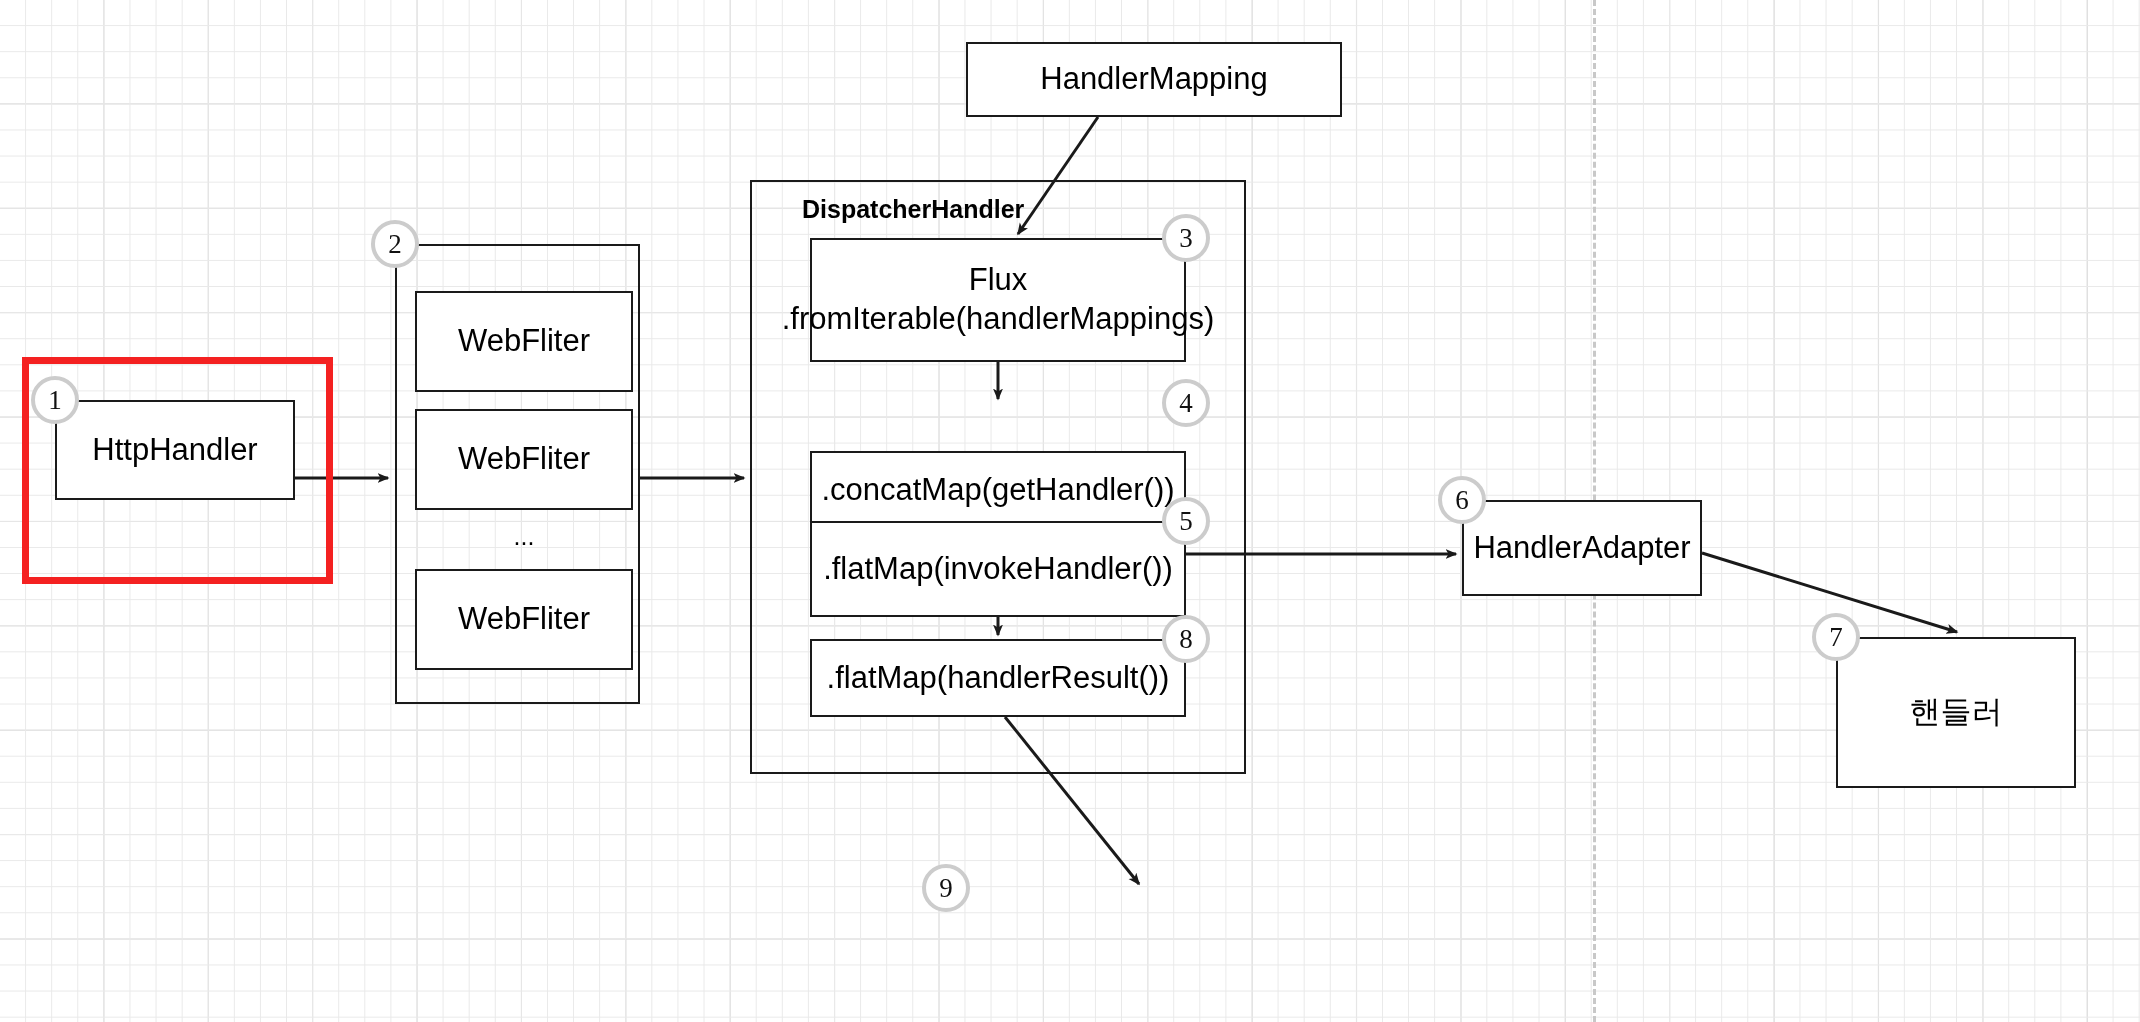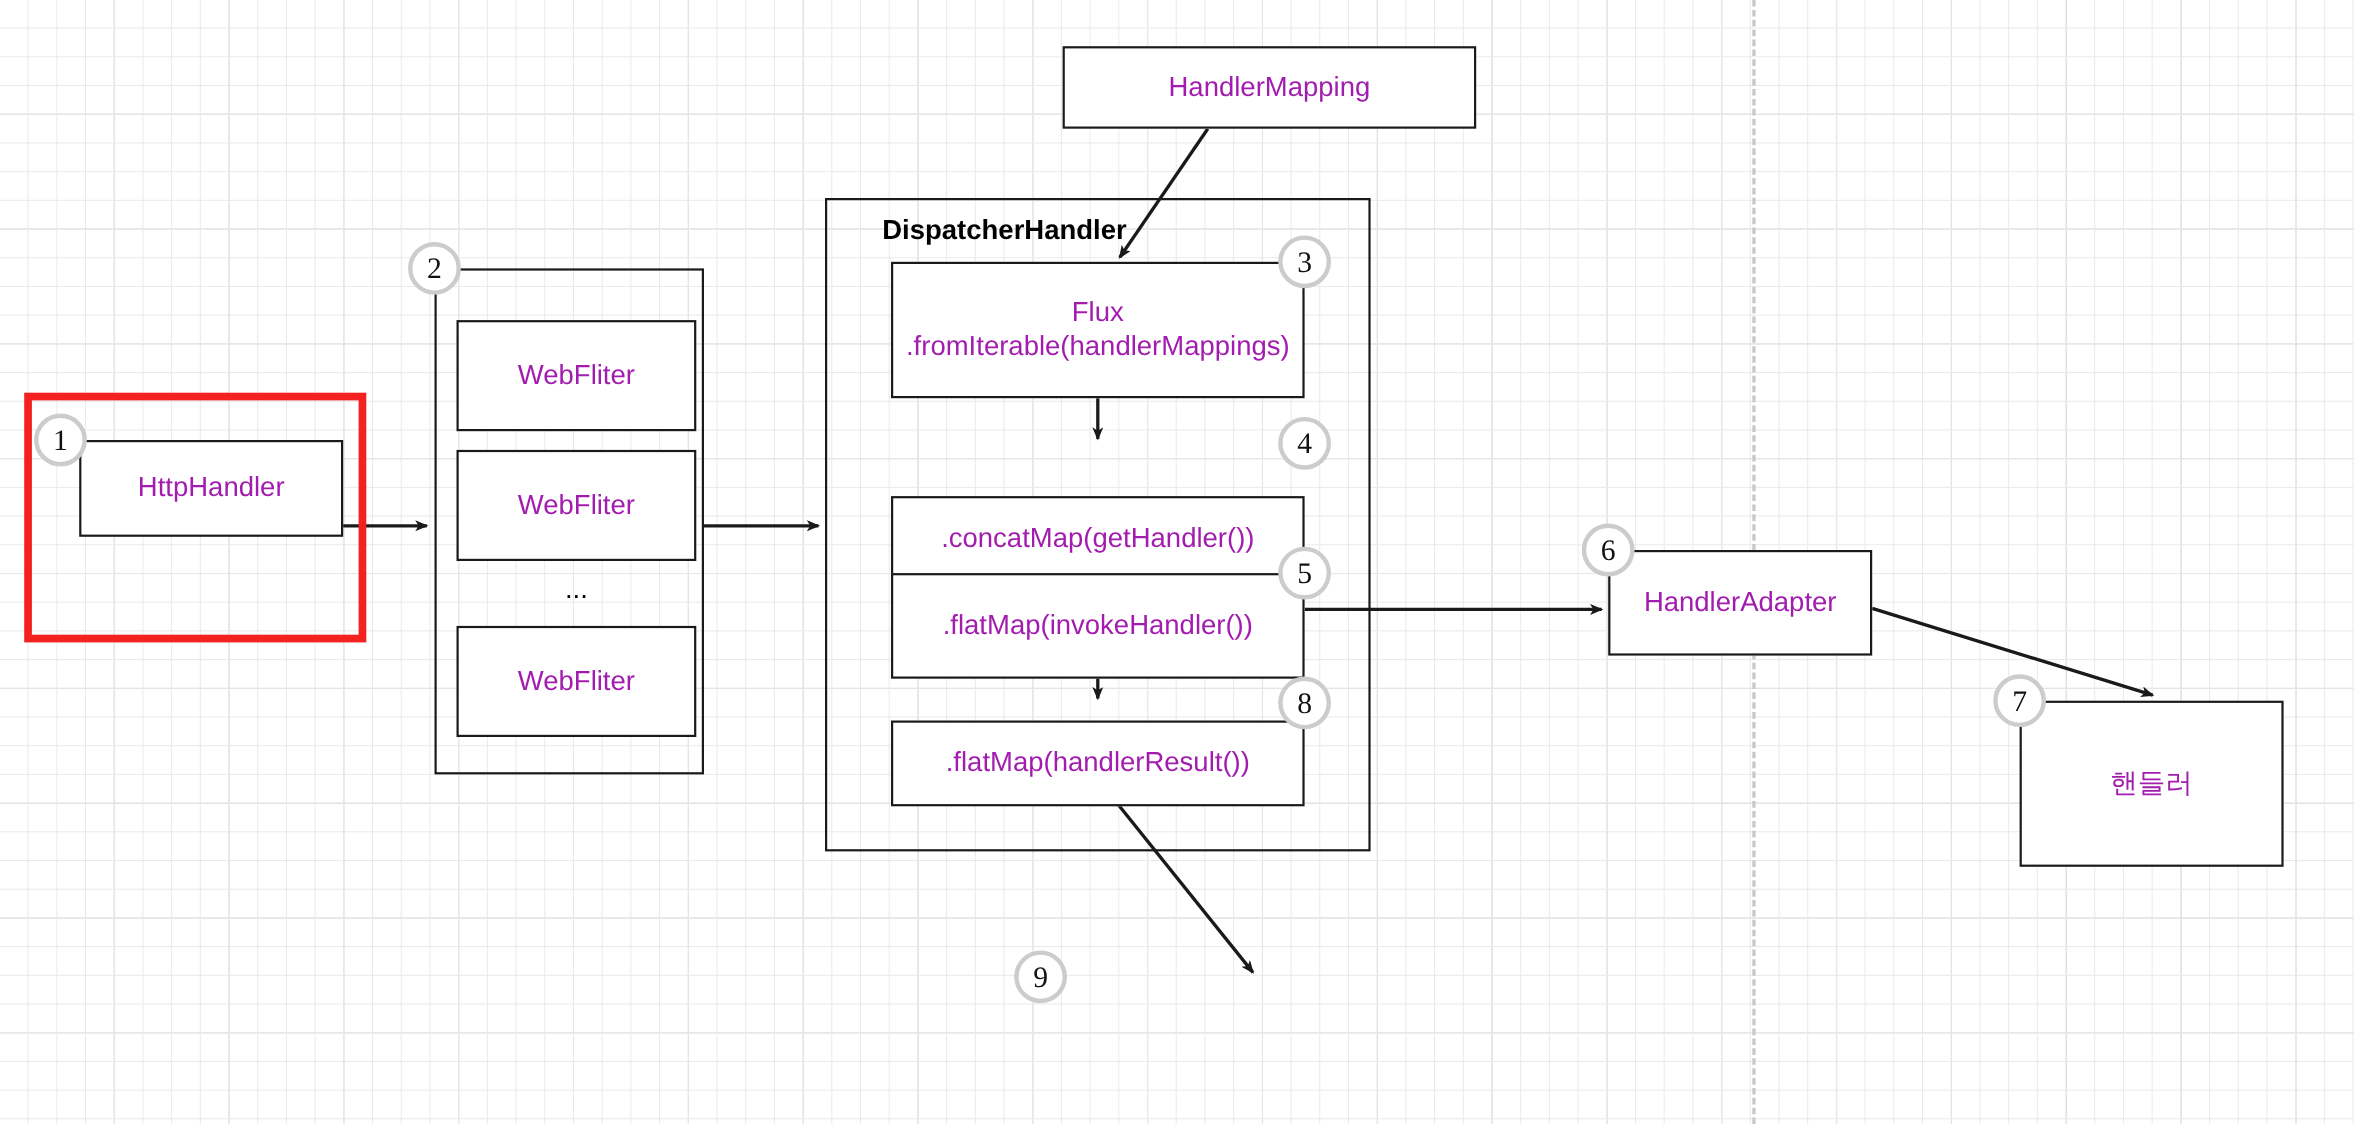--- a/index.html
+++ b/index.html
@@ -36,22 +36,22 @@
   }
   .node {
     position: absolute;
     box-sizing: border-box;
     background: #ffffff;
     border: 2.5px solid #1a1a1a;
     display: flex;
     align-items: center;
     justify-content: center;
     text-align: center;
-    color: #a21caf;
-    font-size: 25px;
+    color: #000000;
+    font-size: 31px;
     line-height: 1.25;
     white-space: pre-line;
   }
   .container-node {
     position: absolute;
     box-sizing: border-box;
     background: transparent;
     border: 2.5px solid #1a1a1a;
   }
   .container-title {
@@ -144,21 +144,21 @@
       <line x1="1702" y1="553" x2="1957" y2="632" stroke="#1a1a1a" stroke-width="3" marker-end="url(#arrow)"></line>
     </g>
 
     <g>
       <line x1="1005" y1="717" x2="1139" y2="884" stroke="#1a1a1a" stroke-width="3" marker-end="url(#arrow)"></line>
     </g>
   </svg>
 
   <div class="highlight-box" style="left:22px; top:357px; width:311px; height:227px;"></div>
 
-  <div class="node" style="left:55px; top:400px; width:240px; height:88px;margin-left:17px;">
+  <div class="node" style="left:55px; top:400px; width:240px; height:100px;">
     <span>HttpHandler</span>
   </div>
   <div class="badge" style="left:31px; top:376px;">1</div>
 
   <div class="container-node" style="left:395px; top:244px; width:245px; height:460px;"></div>
   <div class="badge" style="left:371px; top:220px;">2</div>
 
   <div class="node" style="left:415px; top:291px; width:218px; height:101px;">
     <span>WebFliter</span>
   </div>
@@ -182,21 +182,21 @@
   <div class="node" style="left:810px; top:403px; width:376px; height:78px;margin-top:48px;">
     <span>.concatMap(getHandler())</span>
   </div>
   <div class="badge" style="left:1162px; top:379px;">4</div>
 
   <div class="node" style="left:810px; top:521px; width:376px; height:96px;">
     <span>.flatMap(invokeHandler())</span>
   </div>
   <div class="badge" style="left:1162px; top:497px;">5</div>
 
-  <div class="node" style="left:810px; top:639px; width:376px; height:78px;margin-top:16px;">
+  <div class="node" style="left:810px; top:639px; width:376px; height:78px;">
     <span>.flatMap(handlerResult())</span>
   </div>
   <div class="badge" style="left:1162px; top:615px;">8</div>
 
   <div class="node" style="left:966px; top:42px; width:376px; height:75px;">
     <span>HandlerMapping</span>
   </div>
 
   <div class="node" style="left:1462px; top:500px; width:240px; height:96px;">
     <span>HandlerAdapter</span>

